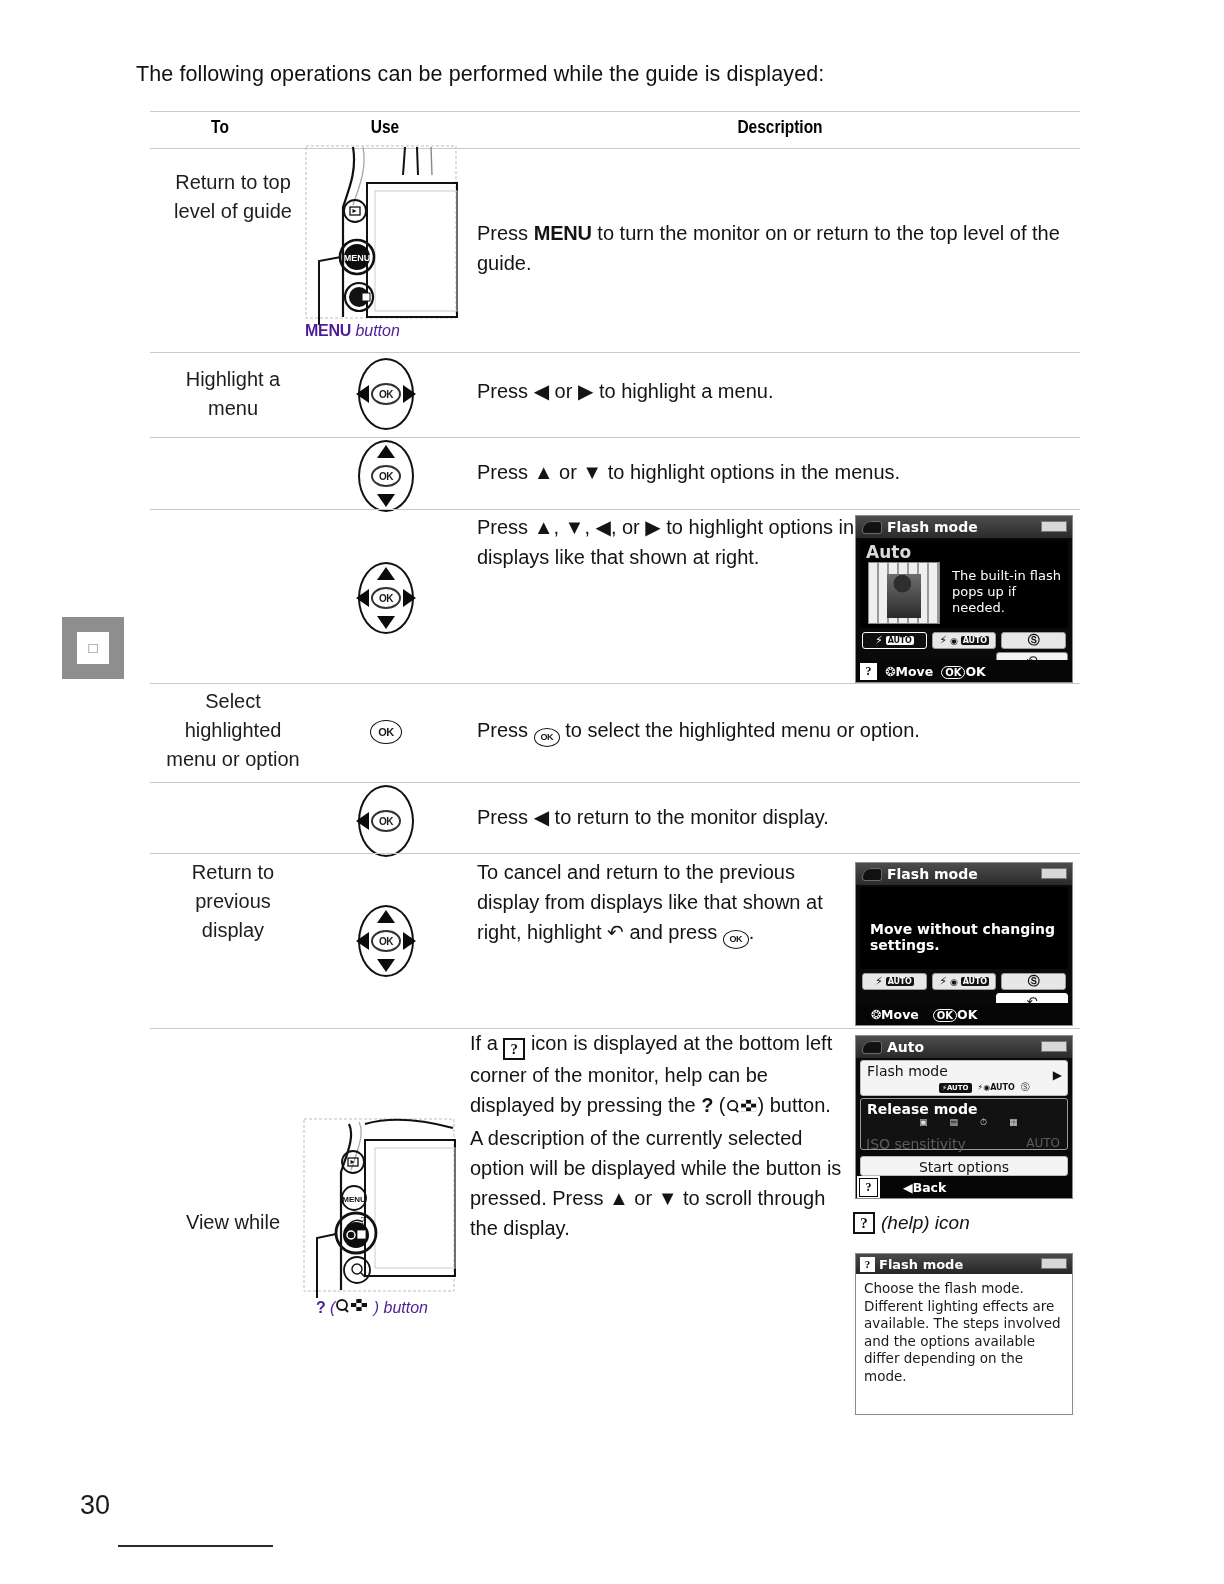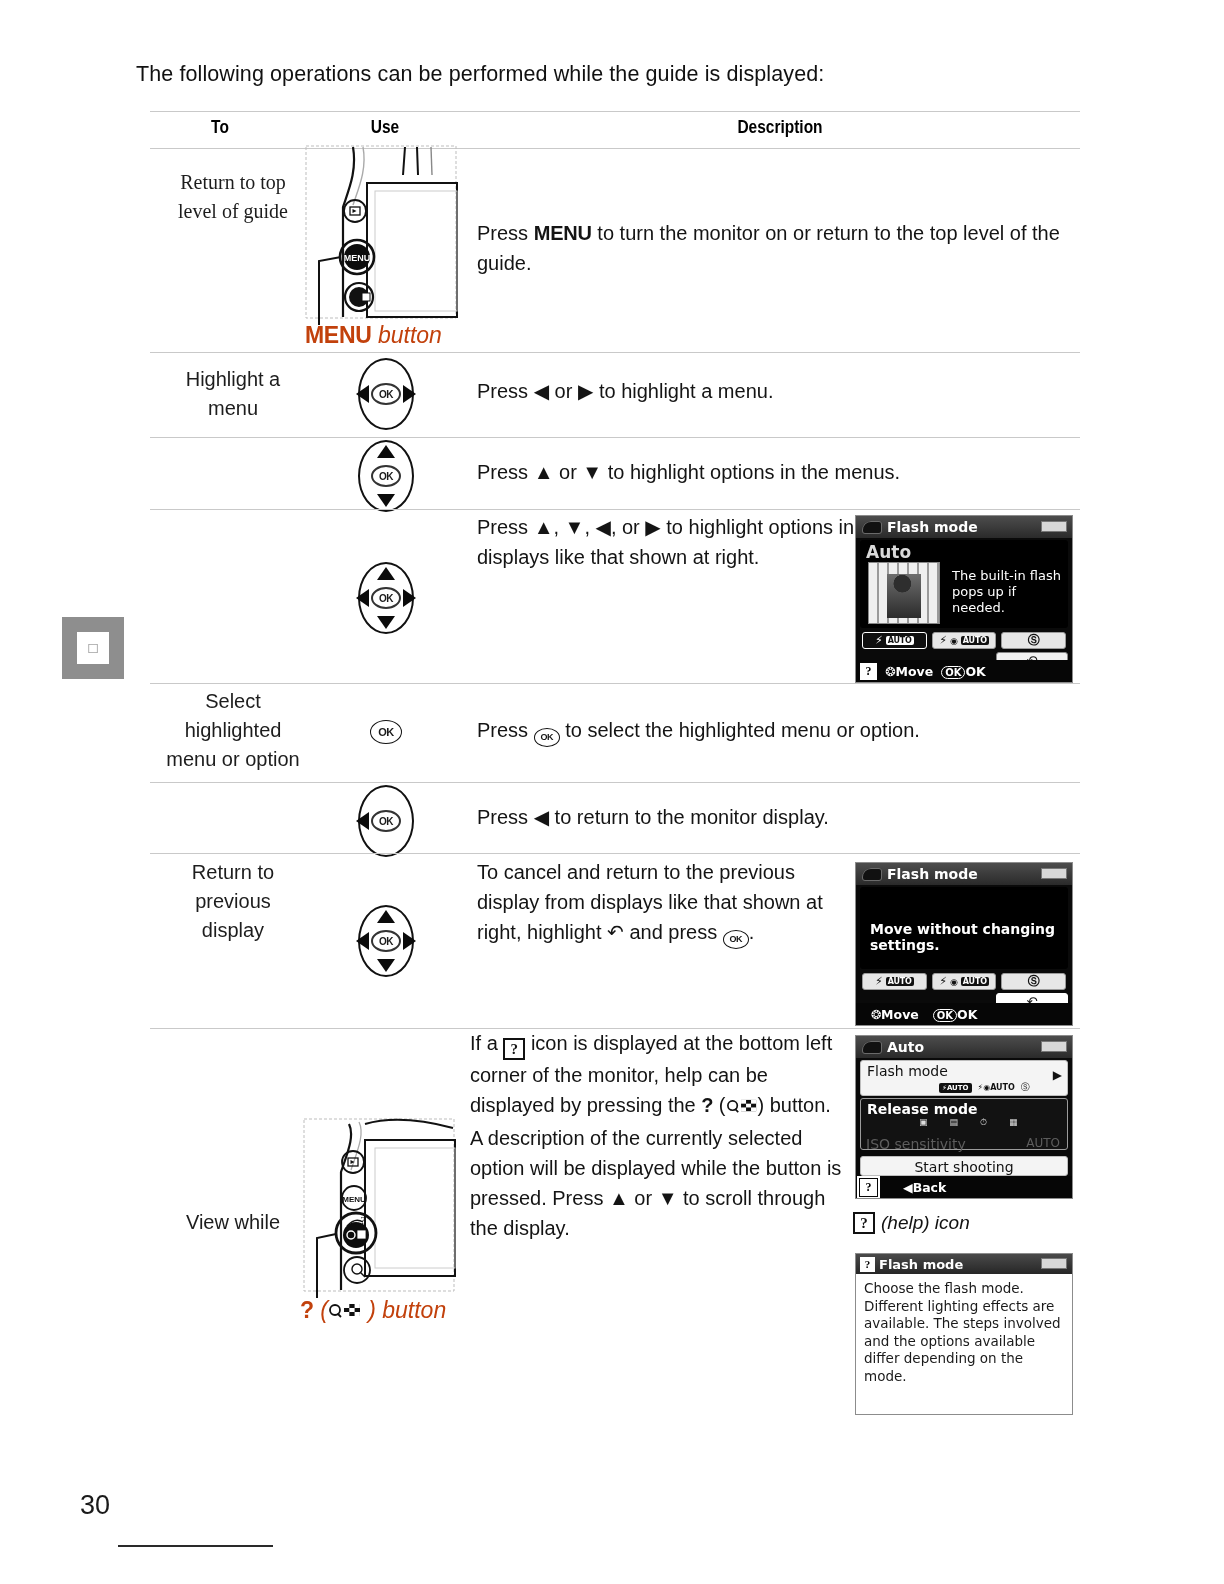--- a/index.html
+++ b/index.html
@@ -160,23 +160,23 @@
     box-sizing: border-box;
     font-family: "Liberation Serif", serif;
   }
 
   
   .camfig {
     position: absolute;
   }
   .camcap {
     position: absolute;
-    font-size: 23px;
+    font-size: 16px;
     font-style: italic;
-    color: #c2410c;
+    color: #4c1d95;
     white-space: nowrap;
   }
   .camcap b { font-style: normal; font-weight: bold; letter-spacing: -0.3px; }
 
   
   .lcd {
     position: absolute;
     background: #0a0a0a;
     border: 1px solid #8c8c8c;
     box-sizing: border-box;
@@ -423,21 +423,21 @@
 
   <div class="intro">The following operations can be performed while the guide is displayed:</div>
 
   <div class="rule" style="left:150px; top:111px; width:930px;"></div>
   <div class="rule" style="left:150px; top:148px; width:930px;"></div>
 
   <div class="hdr hdr-to">To</div>
   <div class="hdr hdr-use">Use</div>
   <div class="hdr hdr-desc">Description</div>
 
-  <div class="tocell" style="top:168px;font-family:Liberation Serif, serif;">Return to top<br>level of guide</div>
+  <div class="tocell" style="top:168px;">Return to top<br>level of guide</div>
 
   <svg class="camfig" style="left:305px; top:145px;" width="160" height="180" viewBox="0 0 160 180">
     <rect x="1" y="1" width="150" height="172" fill="none" stroke="#bdbdbd" stroke-width="1" stroke-dasharray="3 2"></rect>
     <path d="M48 2 C 52 26, 44 44, 38 62 L38 172" fill="none" stroke="#111" stroke-width="2.2"></path>
     <path d="M58 2 C 62 24, 54 42, 48 60" fill="none" stroke="#aaa" stroke-width="1.4"></path>
     <path d="M100 2 L98 30 M112 2 L113 30" fill="none" stroke="#111" stroke-width="2"></path>
     <path d="M126 2 L127 30" fill="none" stroke="#888" stroke-width="1.4"></path>
     <rect x="62" y="38" width="90" height="134" fill="none" stroke="#111" stroke-width="2"></rect>
     <rect x="70" y="46" width="82" height="120" fill="none" stroke="#ccc" stroke-width="1"></rect>
     <circle cx="50" cy="66" r="11" fill="none" stroke="#111" stroke-width="1.8"></circle>
@@ -624,21 +624,21 @@
     <path d="M44 108 q 8 -9 16 -4" fill="none" stroke="#111" stroke-width="1.3"></path>
     <text x="60" y="106" font-size="11" fill="#111" text-anchor="middle" font-family="Liberation Serif, serif">?</text>
     <rect x="54" y="112" width="9" height="9" fill="#fff" stroke="#111" stroke-width="0.8"></rect>
     <circle cx="48" cy="117" r="4" fill="none" stroke="#fff" stroke-width="1.4"></circle>
     <circle cx="54" cy="152" r="13" fill="none" stroke="#111" stroke-width="1.8"></circle>
     <circle cx="54" cy="151" r="5" fill="none" stroke="#111" stroke-width="1.4"></circle>
     <path d="M57 154 l5 5" stroke="#111" stroke-width="1.4"></path>
     <path d="M14 182 L14 120 L33 116" fill="none" stroke="#111" stroke-width="2"></path>
   </svg>
 
-  <div class="camcap" style="left:300px; top:1297px;">
+  <div class="camcap" style="left:316px; top:1297px;">
     <b>?</b>
     <i style="font-style:italic;">(</i><span style="display:inline-block;vertical-align:-2px;">
       <svg width="34" height="18" viewBox="0 0 34 18">
           <circle cx="7" cy="8" r="5" fill="none" stroke="#111" stroke-width="1.8"></circle>
           <path d="M9.5 11.5 L13 15" stroke="#111" stroke-width="1.8"></path>
           <rect x="16" y="2" width="16" height="12" fill="#111"></rect>
           <rect x="16" y="2" width="5.3" height="4" fill="#fff"></rect>
           <rect x="26.6" y="2" width="5.3" height="4" fill="#fff"></rect>
           <rect x="21.3" y="6" width="5.3" height="4" fill="#fff"></rect>
           <rect x="16" y="10" width="5.3" height="4" fill="#fff"></rect>
@@ -686,21 +686,21 @@
         <span>▦</span>
       </span>
     </div>
 
     <div class="mrow dim" style="top:98px; height:20px;">
       <span class="mlabel" style="color:#5d5d5d;text-align:center;">ISO sensitivity</span>
       <span style="position:absolute;right:8px;top:2px;font-size:12px;color:#5d5d5d;">AUTO</span>
     </div>
 
     <div class="mrow light" style="top:120px; height:20px; text-align:center;">
-      <span style="font-size:14px; line-height:19px;">Start shooting</span>
+      <span style="font-size:14px; line-height:19px;">Start options</span>
     </div>
 
     <div class="lcd-foot" style="justify-content:flex-start; gap:26px;">
       <span class="qbox" style="outline:2px solid #fff; outline-offset:1px;">?</span>
       <span>◀<span>Back</span></span>
       <span class="shots"><span class="ico">AUTO</span><span>[940]</span></span>
     </div>
   </div>
 
   <div class="helpicon-cap" style="left:853px; top:1212px;">

